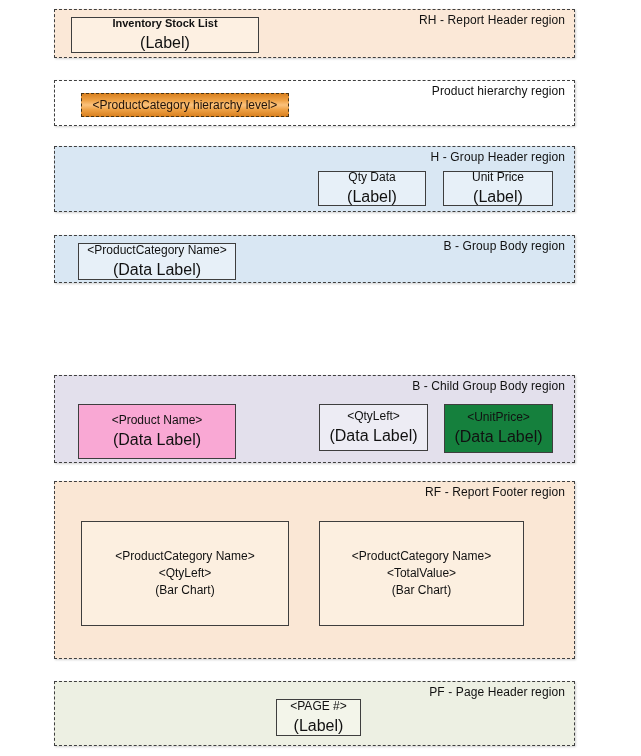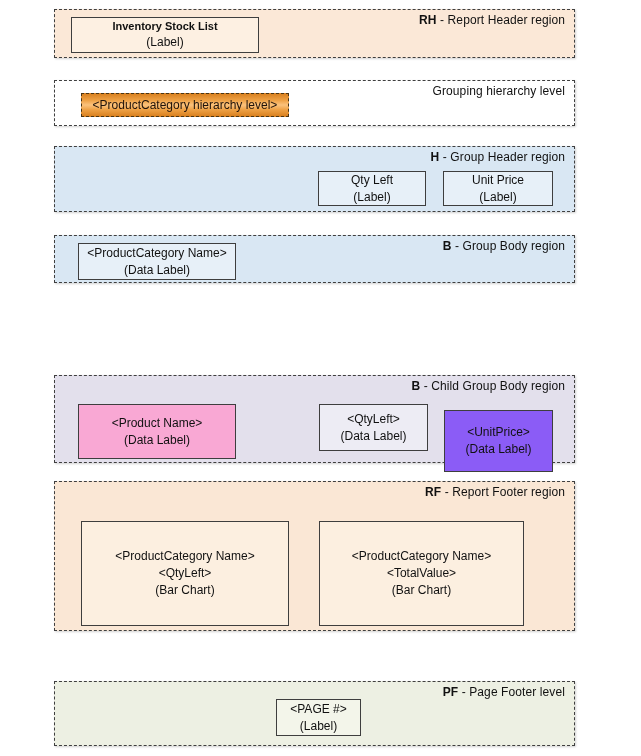--- a/index.html
+++ b/index.html
@@ -9,82 +9,82 @@
   }
   .region {
     position:absolute; left:54px; width:521px; box-sizing:border-box;
     border:1px dashed #3f3f3f;
     box-shadow:1px 1px 2px rgba(0,0,0,0.18);
   }
   .rlabel {
     position:absolute; top:3px; right:9px; font-size:12px; color:#111;
     letter-spacing:0.1px;
   }
-  .rlabel b { font-weight:bold;margin-top:12px; }
+  .rlabel b { font-weight:normal;margin-top:12px; }
   .box {
     position:absolute; box-sizing:border-box; border:1px solid #3e3e3e;
     display:flex; flex-direction:column; align-items:center; justify-content:center;
     text-align:center; color:#111; line-height:1.4;
   }
   .box .t  { font-size:12px; }
-  .box .s  { font-size:12px; }
+  .box .s  { font-size:16px; }
   .box .bt { font-size:11px; font-weight:bold; }
   .band {
     position:absolute; box-sizing:border-box; border:1px dashed #4b3413;
     background:linear-gradient(180deg,#d98120 0%,#eea043 28%,#fbc27c 50%,#eea043 72%,#d98120 100%);
     display:flex; align-items:center; justify-content:center;
     font-size:12px; color:#20130a;
   }
   
   .r-rh  { top:9px;   height:49px;  background:#fbe8d7; }
   .r-gh1 { top:80px;  height:46px;  background:#ffffff; }
   .r-h   { top:146px; height:66px;  background:#d9e7f3; }
   .r-b1  { top:235px; height:48px;  background:#d9e7f3; }
   .r-gh2 { top:305px; height:48px;  background:#ffffff; }
   .r-b2  { top:375px; height:88px;  background:#e3e0ec; }
-  .r-rf  { top:481px; height:150px; background:#fae7d5;padding-left:48px; }
+  .r-rf  { top:481px; height:178px; background:#fae7d5;padding-left:48px; }
   .r-pf  { top:681px; height:65px;  background:#edf0e3; }
   
   .bx-title   { left:16px;  top:7px;  width:188px; height:36px; background:#fdf0e2; }
   .bd-cat     { left:26px;  top:12px; width:208px; height:24px; }
   .bx-qtyl    { left:263px; top:24px; width:108px; height:35px; background:#e7f0f8; }
   .bx-unitp   { left:388px; top:24px; width:110px; height:35px; background:#e7f0f8; }
   .bx-catname { left:23px;  top:7px;  width:158px; height:37px; background:#e7f0f8; }
   .bd-prod    { left:26px;  top:12px; width:160px; height:23px; }
   .bx-pname   { left:23px;  top:28px; width:158px; height:55px; background:#f9a8d4; }
   .bx-cqty    { left:264px; top:28px; width:109px; height:47px; background:#edecf4; }
-  .bx-cprice  { left:389px; top:28px; width:109px; height:62px; background:#8b5cf6;margin-top:6px; }
+  .bx-cprice  { left:389px; top:28px; width:109px; height:49px; background:#15803d; }
   .bx-chart1  { left:26px;  top:39px; width:208px; height:105px; background:#fcefe0; }
   .bx-chart2  { left:264px; top:39px; width:205px; height:105px; background:#fcefe0; }
   .bx-page    { left:221px; top:17px; width:85px;  height:37px; background:#f3f5ea; }
 </style>
 </head>
 <body>
 
 <div class="canvas">
 
   <div class="region r-rh">
     <div class="rlabel"><b>RH</b><span> - Report Header region</span></div>
     <div class="box bx-title">
       <span class="bt">Inventory Stock List</span>
       <span class="s">(Label)</span>
     </div>
   </div>
 
   <div class="region r-gh1">
-    <div class="rlabel"><span>Grouping hierarchy level</span></div>
+    <div class="rlabel"><span>Product hierarchy region</span></div>
     <div class="band bd-cat">
       <span>&lt;ProductCategory hierarchy level&gt;</span>
     </div>
   </div>
 
   <div class="region r-h">
     <div class="rlabel"><b>H</b><span> - Group Header region</span></div>
     <div class="box bx-qtyl">
-      <span class="t">Qty Left</span>
+      <span class="t">Qty Data</span>
       <span class="s">(Label)</span>
     </div>
     <div class="box bx-unitp">
       <span class="t">Unit Price</span>
       <span class="s">(Label)</span>
     </div>
   </div>
 
   <div class="region r-b1">
     <div class="rlabel"><b>B</b><span> - Group Body region</span></div>
@@ -119,20 +119,20 @@
       <span class="t">(Bar Chart)</span>
     </div>
     <div class="box bx-chart2">
       <span class="t">&lt;ProductCategory Name&gt;</span>
       <span class="t">&lt;TotalValue&gt;</span>
       <span class="t">(Bar Chart)</span>
     </div>
   </div>
 
   <div class="region r-pf">
-    <div class="rlabel"><b>PF</b><span> - Page Footer level</span></div>
+    <div class="rlabel"><b>PF</b><span> - Page Header region</span></div>
     <div class="box bx-page">
       <span class="t">&lt;PAGE #&gt;</span>
       <span class="s">(Label)</span>
     </div>
   </div>
 
 </div>
 
 </body></html>

